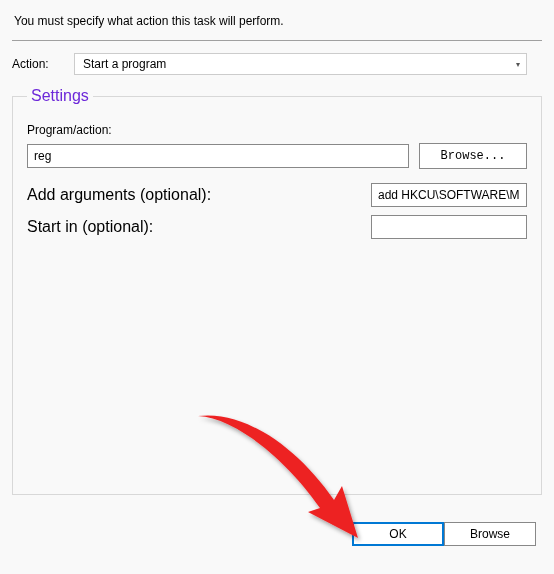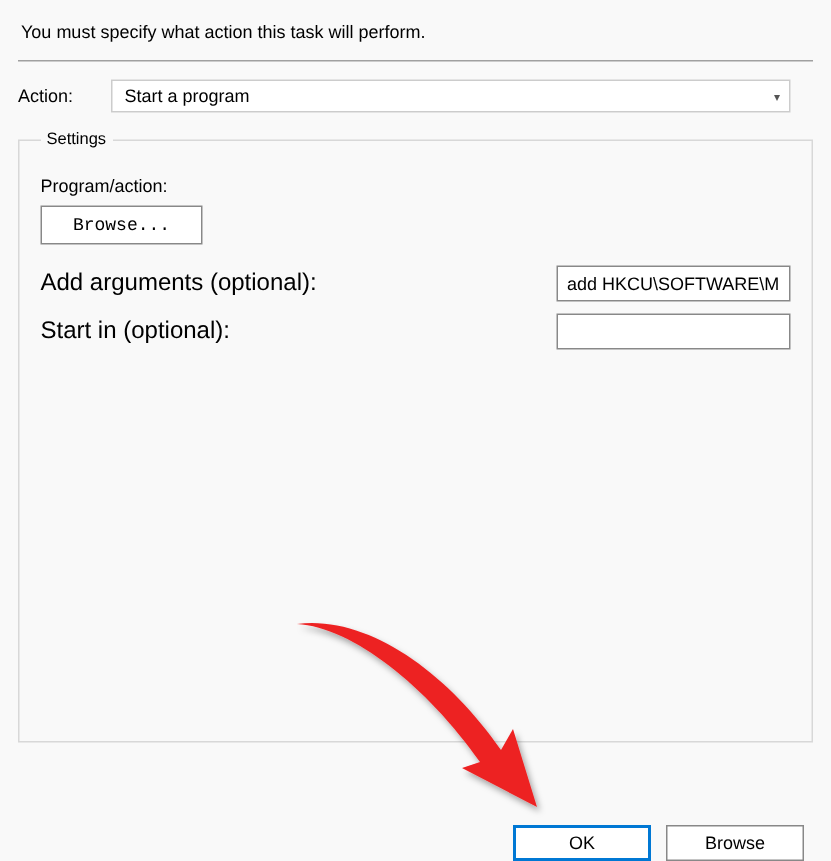--- a/index.html
+++ b/index.html
@@ -55,23 +55,23 @@
       color: #555;
     }
     fieldset.settings {
       border: 1px solid #d8d8d8;
       margin: 4px 0 0 0;
       padding: 12px 14px 14px 14px;
       height: 408px;
       background: #f9f9f9;
     }
     fieldset.settings legend {
-      font-size: 11px;
+      font-size: 16px;
       padding: 0 4px;
-      color: #000000;
+      color: #6d28d9;
     }
     .field-label {
       font-size: 12px;
       margin: 6px 0 6px 0;
     }
     .prog-row {
       display: flex;
       gap: 10px;
       align-items: center;
       margin-bottom: 14px;
@@ -105,23 +105,22 @@
     }
     .kv-row .rlabel {
       font-size: 16px;
     }
     .kv-row input.text-inp {
       width: 156px;
     }
     .button-row {
       position: absolute;
       right: 18px;
-      bottom: 0;
+      bottom: 28px;
       display: flex;
-      gap: 10px;
     }
     button.dlg-button {
       width: 92px;
       height: 24px;
       font-family: inherit;
       font-size: 12px;
       background: #ffffff;
       border: 1px solid #888;
       cursor: pointer;
     }
@@ -149,20 +148,21 @@
       <span>Start a program</span>
       <span class="chev">▾</span>
     </div>
   </div>
 
   <fieldset class="settings">
     <legend>Settings</legend>
 
     <div class="field-label">Program/action:</div>
     <div class="prog-row">
+      <input type="text" class="text-inp prog-input" value="reg" style="">
       <button class="browse">Browse...</button>
     </div>
 
     <div class="kv-row">
       <span class="rlabel">Add arguments (optional):</span>
       <input type="text" class="text-inp" value="add HKCU\SOFTWARE\M" style="">
     </div>
 
     <div class="kv-row">
       <span class="rlabel">Start in (optional):</span>

